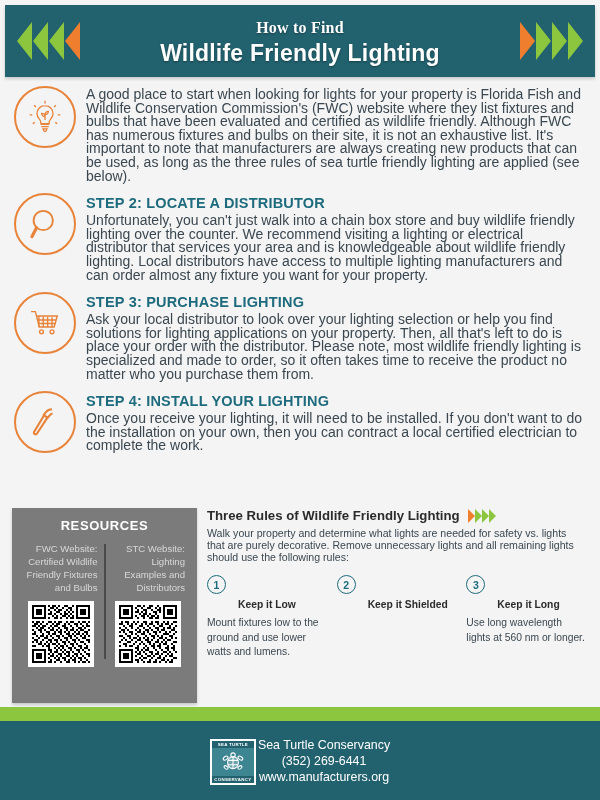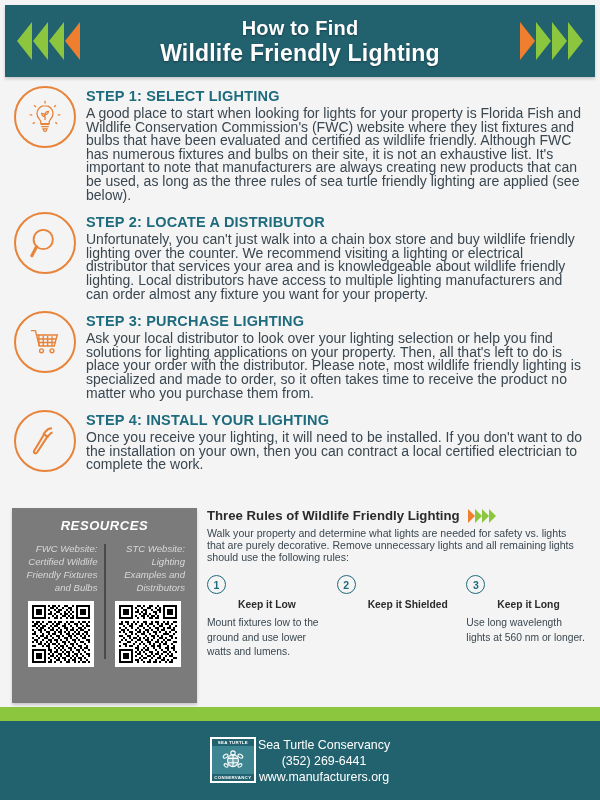--- a/index.html
+++ b/index.html
@@ -32,21 +32,21 @@
   .chev.left  { border-right: 15px solid #8cc63f; }
   .chev.right { border-left: 15px solid #8cc63f; }
   .chev.orange.left  { border-right-color: #ef7f2e; }
   .chev.orange.right { border-left-color:  #ef7f2e; }
 
   .header-titles { text-align: center; flex: 1; }
   .header-titles .l1, .header-titles .l2 {
     color: #ffffff; font-weight: bold; letter-spacing: .2px;
     text-shadow: 0 1px 2px rgba(0,0,0,.35);
   }
-  .header-titles .l1 { font-size: 20px; line-height: 24px; }
+  .header-titles .l1 { font-size: 16px; line-height: 24px; font-family: Liberation Serif, serif; }
   .header-titles .l2 { font-size: 23px; line-height: 27px; }
 
   
   .steps { position: absolute; left: 0; top: 86px; width: 600px; }
   .step { display: flex; align-items: flex-start; padding: 0 14px 10px 14px; }
   .step-icon {
     flex: 0 0 62px; width: 62px; height: 62px; margin-right: 10px;
     border: 2px solid #e8833a; border-radius: 50%;
     display: flex; align-items: center; justify-content: center;
   }
@@ -59,21 +59,20 @@
     color: #3a4750; font-size: 14px; line-height: 13.6px;
     text-align: left;
   }
 
   
   .lower { position: absolute; left: 0; top: 508px; width: 600px; height: 195px; display: flex; }
   .resources {
     width: 185px; margin-left: 12px; margin-right: 10px;
     background: #7b7b7b; padding: 10px 8px 10px 8px;
     box-shadow: 0 2px 3px rgba(0,0,0,.18);
-    font-style: italic;
   }
   .res-title {
     color: #ffffff; font-weight: bold; font-size: 13px;
     text-align: center; letter-spacing: .6px; margin-bottom: 9px;
   }
   .res-cols { display: flex; }
   .res-col { flex: 1; text-align: center; padding: 0 4px; }
   .res-divider { width: 2px; background: #4a4a4a; margin: 2px 2px 8px 2px; }
   .res-col-label { color: #d8d8d8; font-size: 9.6px; line-height: 13px; text-align: right; }
   .qr { width: 66px; height: 66px; background: #ffffff; margin: 7px auto 0 auto; padding: 4px; }
@@ -100,21 +99,21 @@
   }
   .rule-name { color: #2b2b2b; font-size: 10.3px; font-weight: bold; margin-bottom: 6px; padding-left: 31px; }
   .rule-text { color: #3a4750; font-size: 10.3px; line-height: 14.5px; }
 
   
   .green-bar { position: absolute; left: 0; top: 707px; width: 600px; height: 14px; background: #8cc63f; }
   .footer {
     position: absolute; left: 0; top: 721px; width: 600px; height: 79px;
     background: #22616e; display: flex; align-items: center; justify-content: center;
   }
-  .footer-inner { display: flex; align-items: flex-start; gap: 2px; }
+  .footer-inner { display: flex; align-items: flex-end; gap: 2px; }
   .stc-logo {
     width: 46px; height: 46px; background: #ffffff; padding: 2px;
     display: flex; flex-direction: column;
   }
   .stc-top, .stc-bot {
     background: #22616e; color: #ffffff; font-size: 4.4px; font-weight: bold;
     text-align: center; letter-spacing: .3px; padding: 1px 0;
   }
   .stc-mid { flex: 1; background: #3d8591; display: flex; align-items: center; justify-content: center; }
   .footer-text { color: #ffffff; font-size: 12.4px; line-height: 16px; text-align: center; }
@@ -149,21 +148,20 @@
       <div class="step-icon">
         <svg viewBox="0 0 48 48" width="42" height="42" fill="none" stroke="#e8833a" stroke-width="1.5">
           <path d="M24 11c-5.2 0-9.2 4-9.2 9 0 3.2 1.7 5.4 3.1 7 .9 1 1.3 1.9 1.3 3.1v1.4h9.6v-1.4c0-1.2.4-2.1 1.3-3.1 1.4-1.6 3.1-3.8 3.1-7 0-5-4-9-9.2-9z"></path>
           <path d="M19.2 32.3h9.6M19.8 35.1h8.4M20.8 37.6h6.4"></path>
           <path d="M22.4 37.6v1.6c0 .7.6 1.3 1.3 1.3h.6c.7 0 1.3-.6 1.3-1.3v-1.6"></path>
           <path d="M24 27.5v-6.2M24 21.3c0-2.1 1.8-3.8 3.9-3.8 0 2.1-1.8 3.8-3.9 3.8zM24 23.6c0-2.1-1.8-3.8-3.9-3.8 0 2.1 1.8 3.8 3.9 3.8z"></path>
           <path d="M24 5.5v3M11.5 10.5l2.1 2.1M36.5 10.5l-2.1 2.1M6.5 21.5h3M38.5 21.5h3M10 31.5l2.3-1.3M38 31.5l-2.3-1.3"></path>
         </svg>
       </div>
       <div class="step-body">
-        <div class="step-title">STEP 1: SELECT LIGHTING</div>
         <div class="step-text">A good place to start when looking for lights for your property is Florida Fish and Wildlife Conservation Commission's (FWC) website where they list fixtures and bulbs that have been evaluated and certified as wildlife friendly. Although FWC has numerous fixtures and bulbs on their site, it is not an exhaustive list. It's important to note that manufacturers are always creating new products that can be used, as long as the three rules of sea turtle friendly lighting are applied (see below).</div>
       </div>
     </div>
 
     <div class="step">
       <div class="step-icon">
         <svg viewBox="0 0 48 48" width="42" height="42" fill="none" stroke="#e8833a" stroke-width="2.2">
           <circle cx="22" cy="20" r="11"></circle>
           <path d="M14.3 28.2 9 38.5" stroke-width="3.6" stroke-linecap="round"></path>
         </svg>

